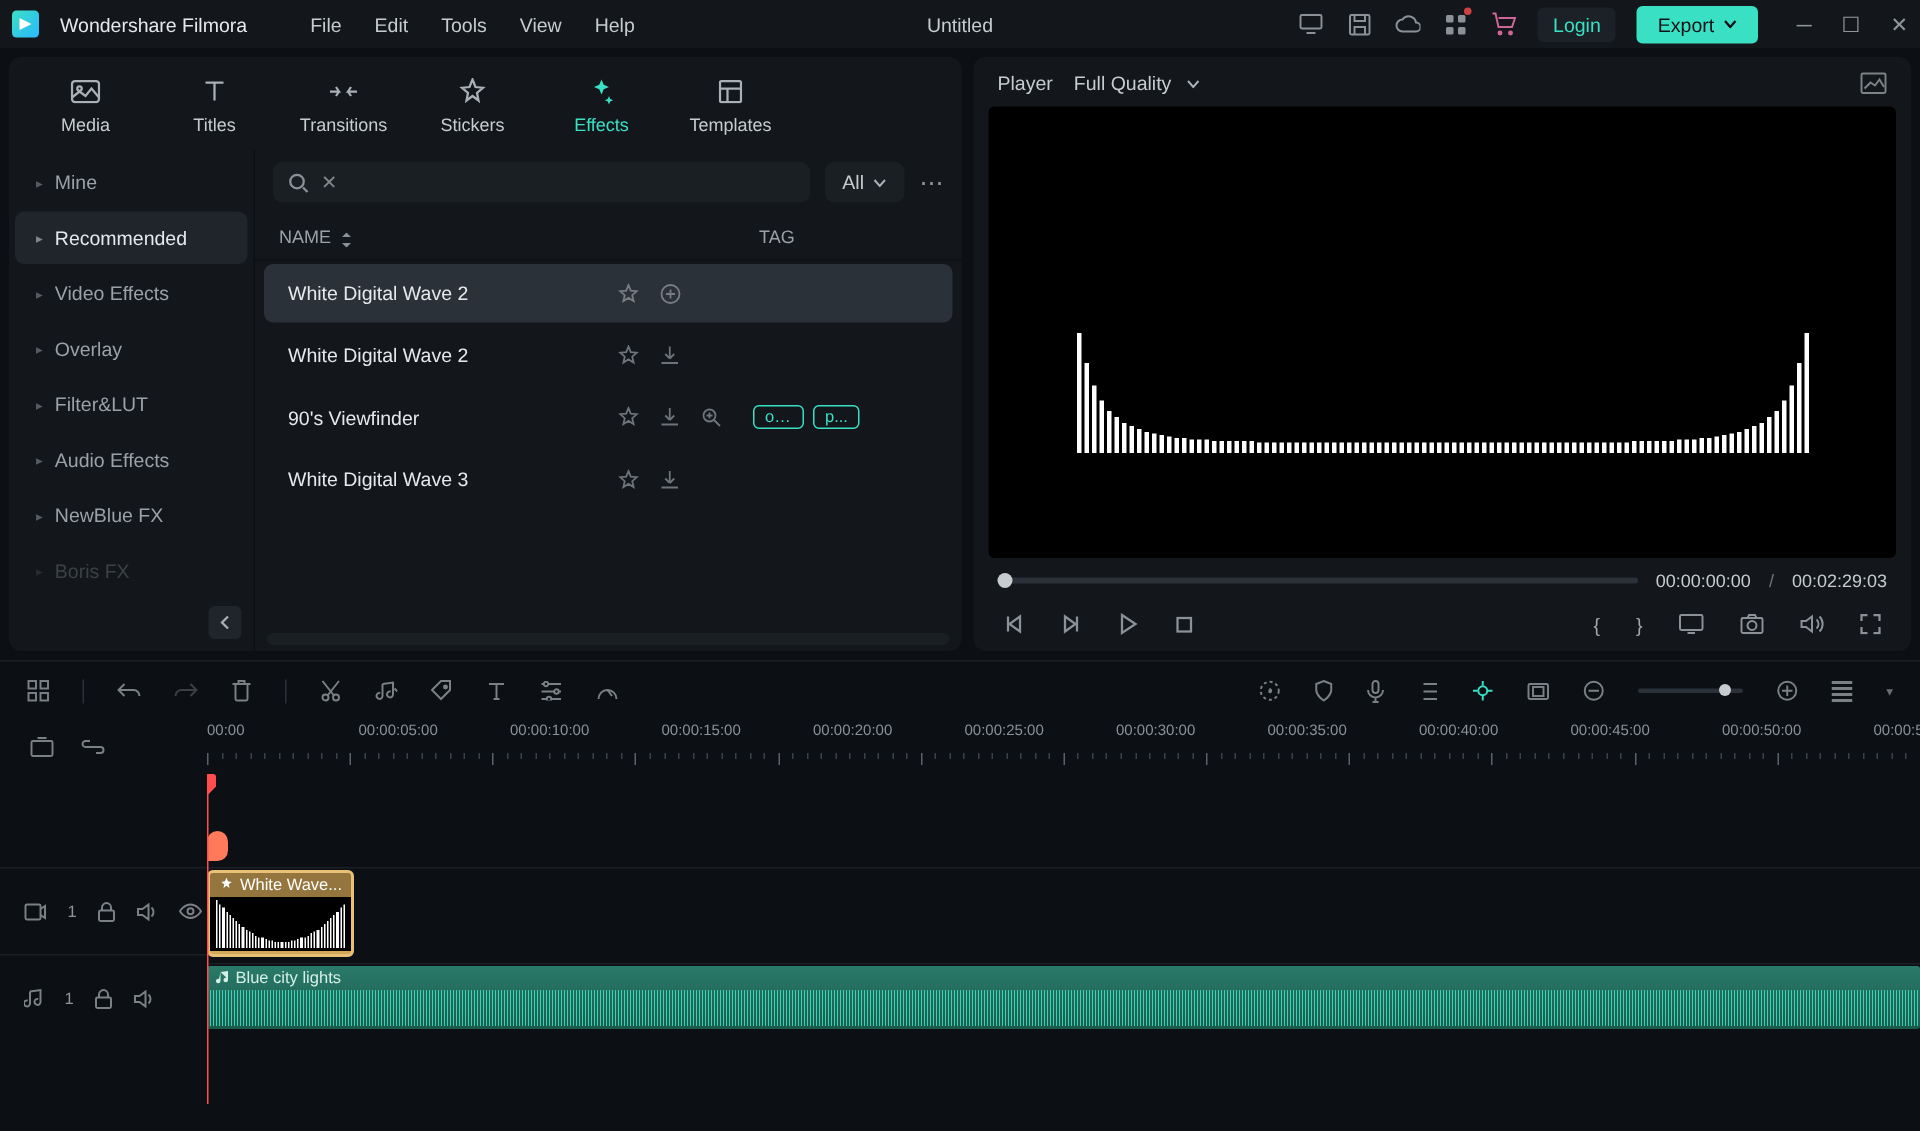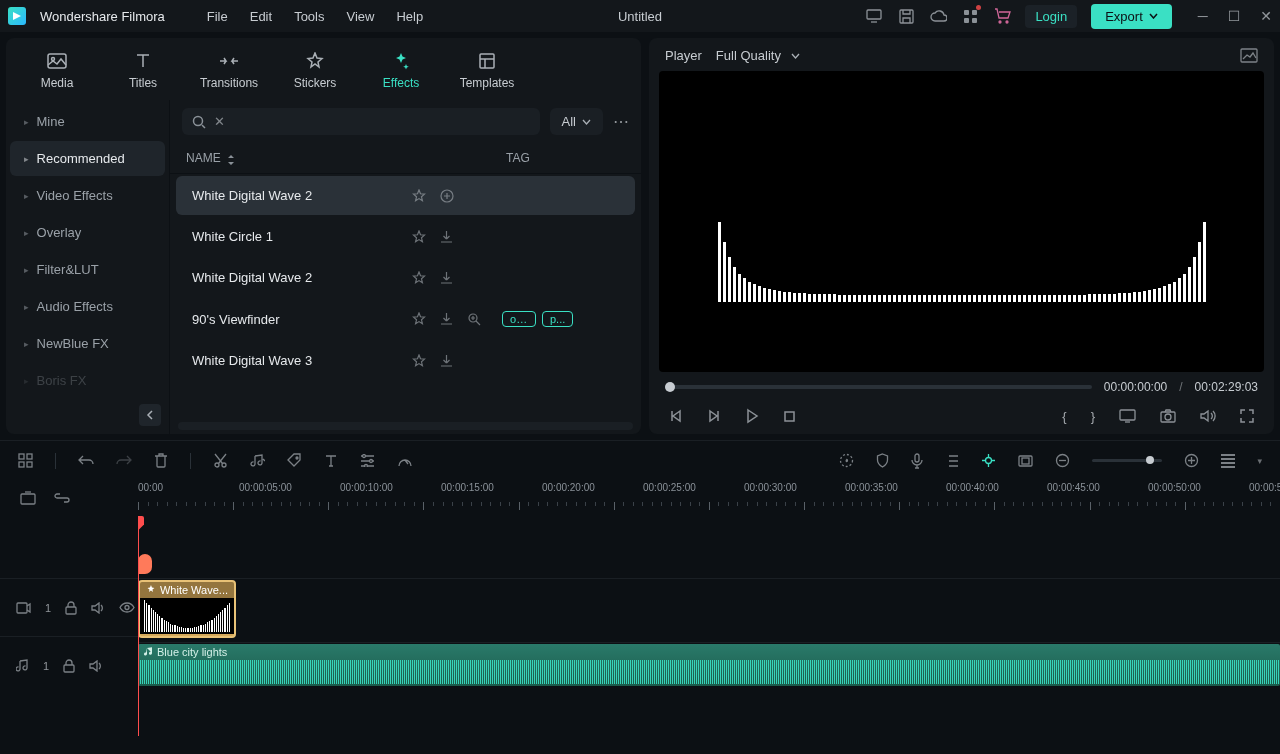--- a/index.html
+++ b/index.html
@@ -301,36 +301,20 @@
               <div class="row-actions">
                 <span>
                   <svg width="14" height="14" viewBox="0 0 14 14" fill="none" stroke="#aab0b6" stroke-width="1.2">
                     <path d="M7 1l1.5 3.8 4 .3-3 2.7.9 3.9L7 9.6l-3.4 2.1.9-3.9-3-2.7 4-.3z"></path>
                   </svg>
                 </span>
                 <span>
                   <svg width="14" height="14" viewBox="0 0 14 14" fill="none" stroke="#aab0b6" stroke-width="1.2">
                     <circle cx="7" cy="7" r="6"></circle>
                     <path d="M7 4v6M4 7h6"></path>
-                  </svg>
-                </span>
-              </div>
-              <div class="row-tags"></div>
-            </div>
-            <div class="list-row">
-              <div class="row-name">White Circle 1</div>
-              <div class="row-actions">
-                <span>
-                  <svg width="14" height="14" viewBox="0 0 14 14" fill="none" stroke="#aab0b6" stroke-width="1.2">
-                    <path d="M7 1l1.5 3.8 4 .3-3 2.7.9 3.9L7 9.6l-3.4 2.1.9-3.9-3-2.7 4-.3z"></path>
-                  </svg>
-                </span>
-                <span>
-                  <svg width="13" height="14" viewBox="0 0 13 14" fill="none" stroke="#aab0b6" stroke-width="1.2">
-                    <path d="M6.5 1v8m0 0l-3-3m3 3l3-3M1 12h11"></path>
                   </svg>
                 </span>
               </div>
               <div class="row-tags"></div>
             </div>
             <div class="list-row">
               <div class="row-name">White  Digital Wave 2</div>
               <div class="row-actions">
                 <span>
                   <svg width="14" height="14" viewBox="0 0 14 14" fill="none" stroke="#aab0b6" stroke-width="1.2">

